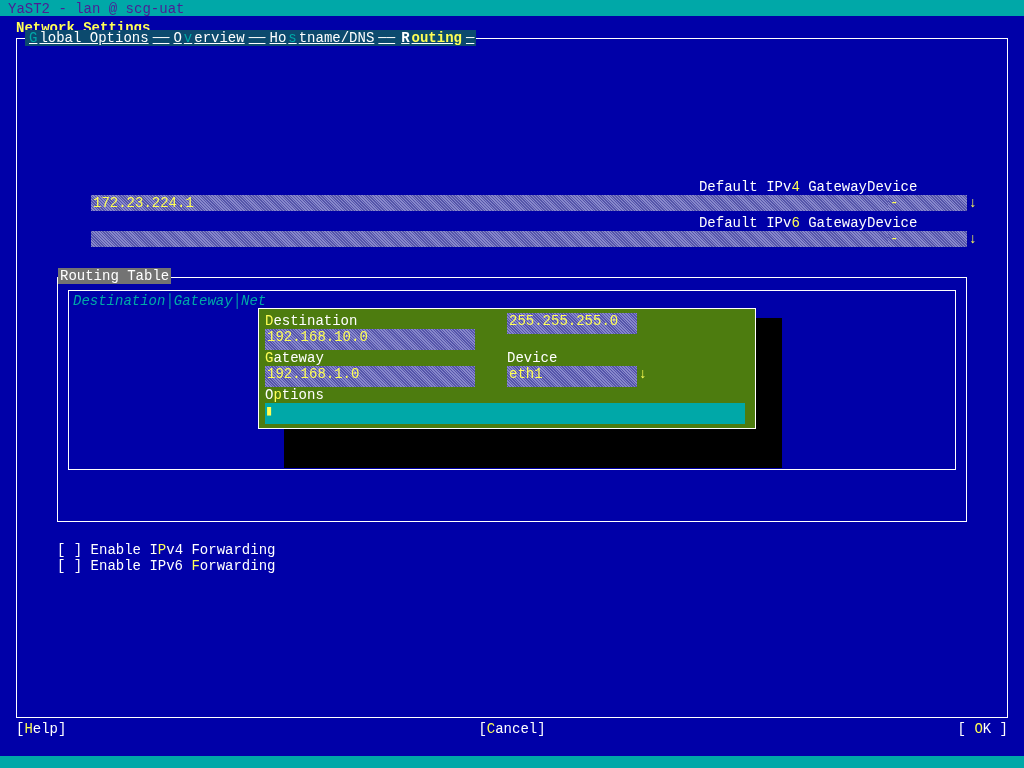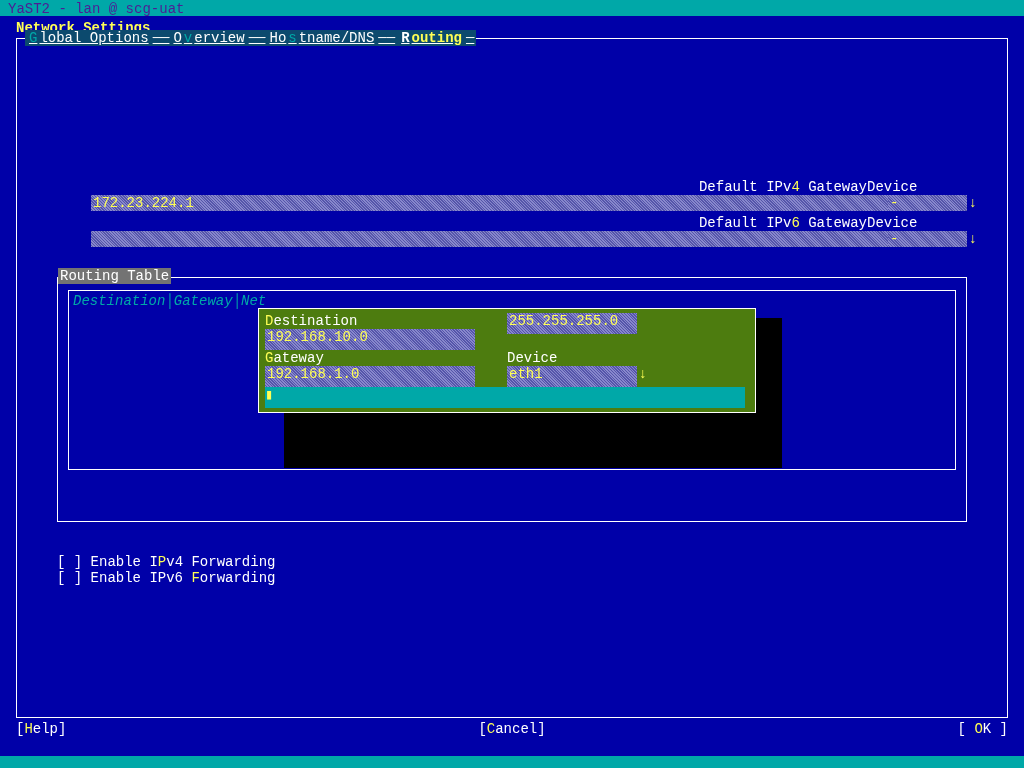--- a/index.html
+++ b/index.html
@@ -132,21 +132,21 @@
     position: absolute;
     bottom: 8px;
     left: 0;
     right: 0;
     text-align: center;
     color: #00a8a8;
   }
   .routing-buttons .active-btn { color: #ffff55; }
   .routing-buttons .active-btn .hot { color: #ffffff; }
   .checkboxes {
-    margin-top: 32px;
+    margin-top: 20px;
     color: #ffffff;
   }
   .checkboxes .hot { color: #ffff55; }
   
   .modal-shadow {
     position: absolute;
     top: 318px;
     left: 284px;
     width: 498px;
     height: 150px;
@@ -281,20 +281,21 @@
   <div class="modal-row">
     <div class="modal-col">
       <div class="modal-label"><span class="hot">G</span>ateway</div>
       <div class="modal-input short"><span>192.168.1.0</span></div>
     </div>
     <div class="modal-col">
       <div class="modal-label">Device</div>
       <div class="modal-input shortr"><span>eth1</span><span class="dropdown-arrow">↓</span></div>
     </div>
   </div>
+  <div class="modal-label">O<span class="hot">p</span>tions</div>
   <div class="modal-input full options"><span></span></div>
 </div>
 
 <div class="bottombar">
   <span>[<span class="hot">H</span>elp]</span>
   <span>[<span class="hot">C</span>ancel]</span>
   <span>[ <span class="hot">O</span>K ]</span>
 </div>
 <div class="bottomstripe"></div>
 

